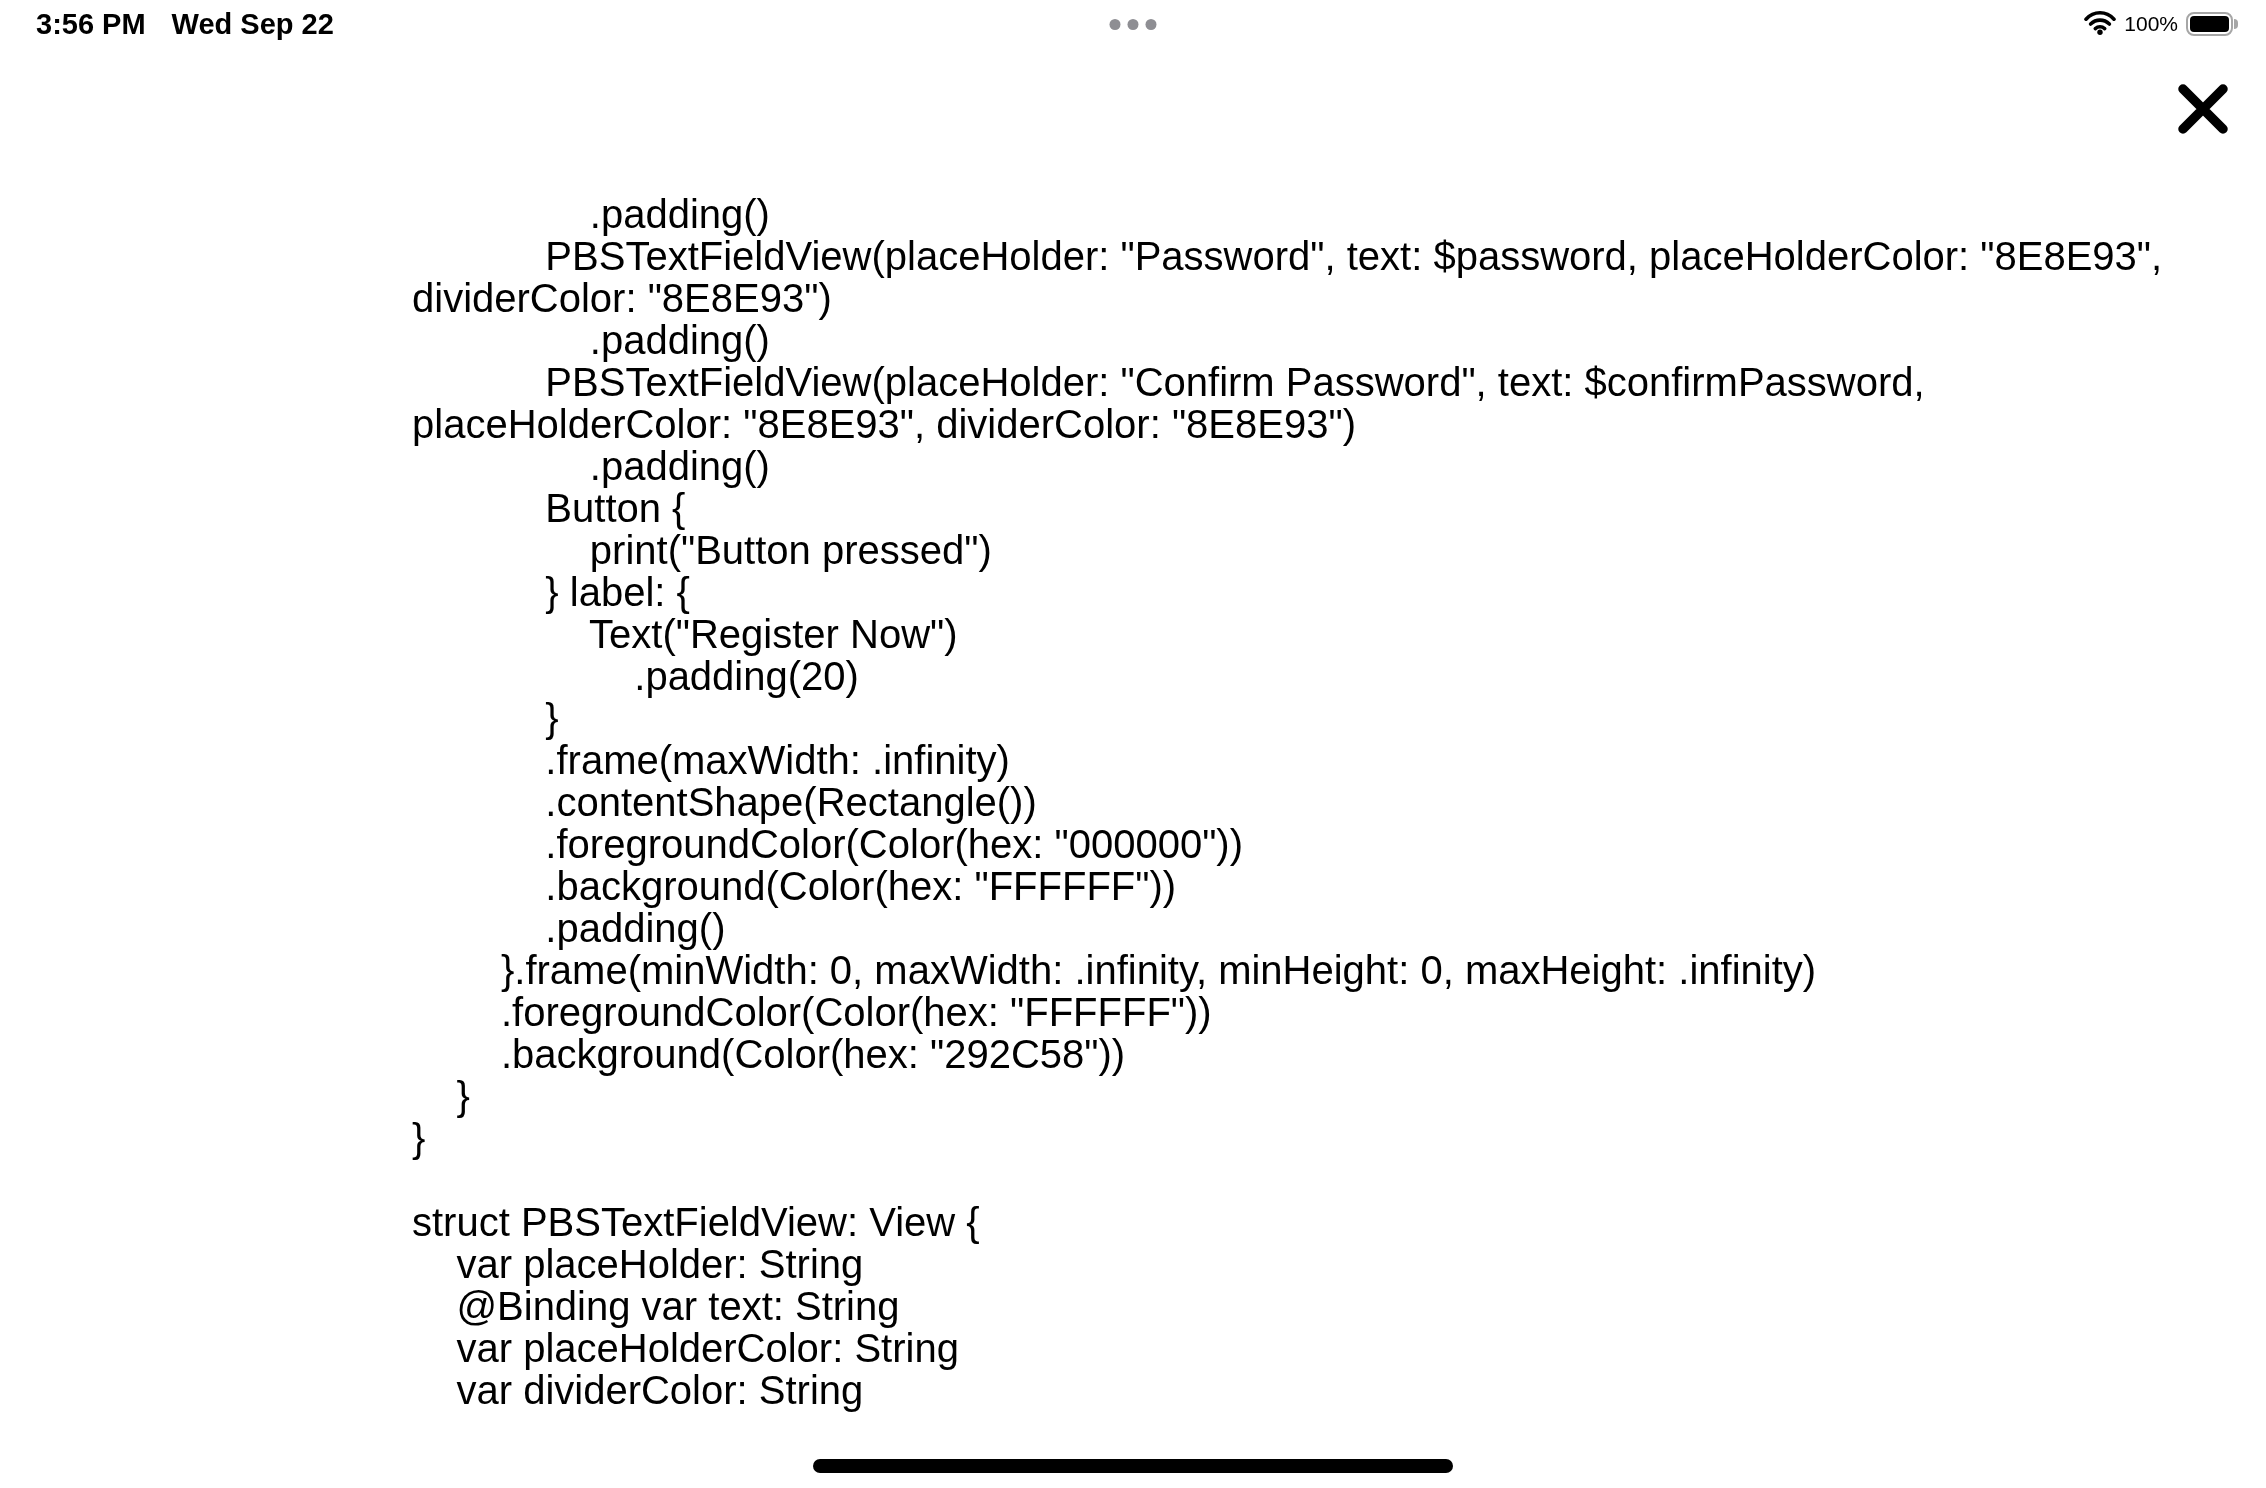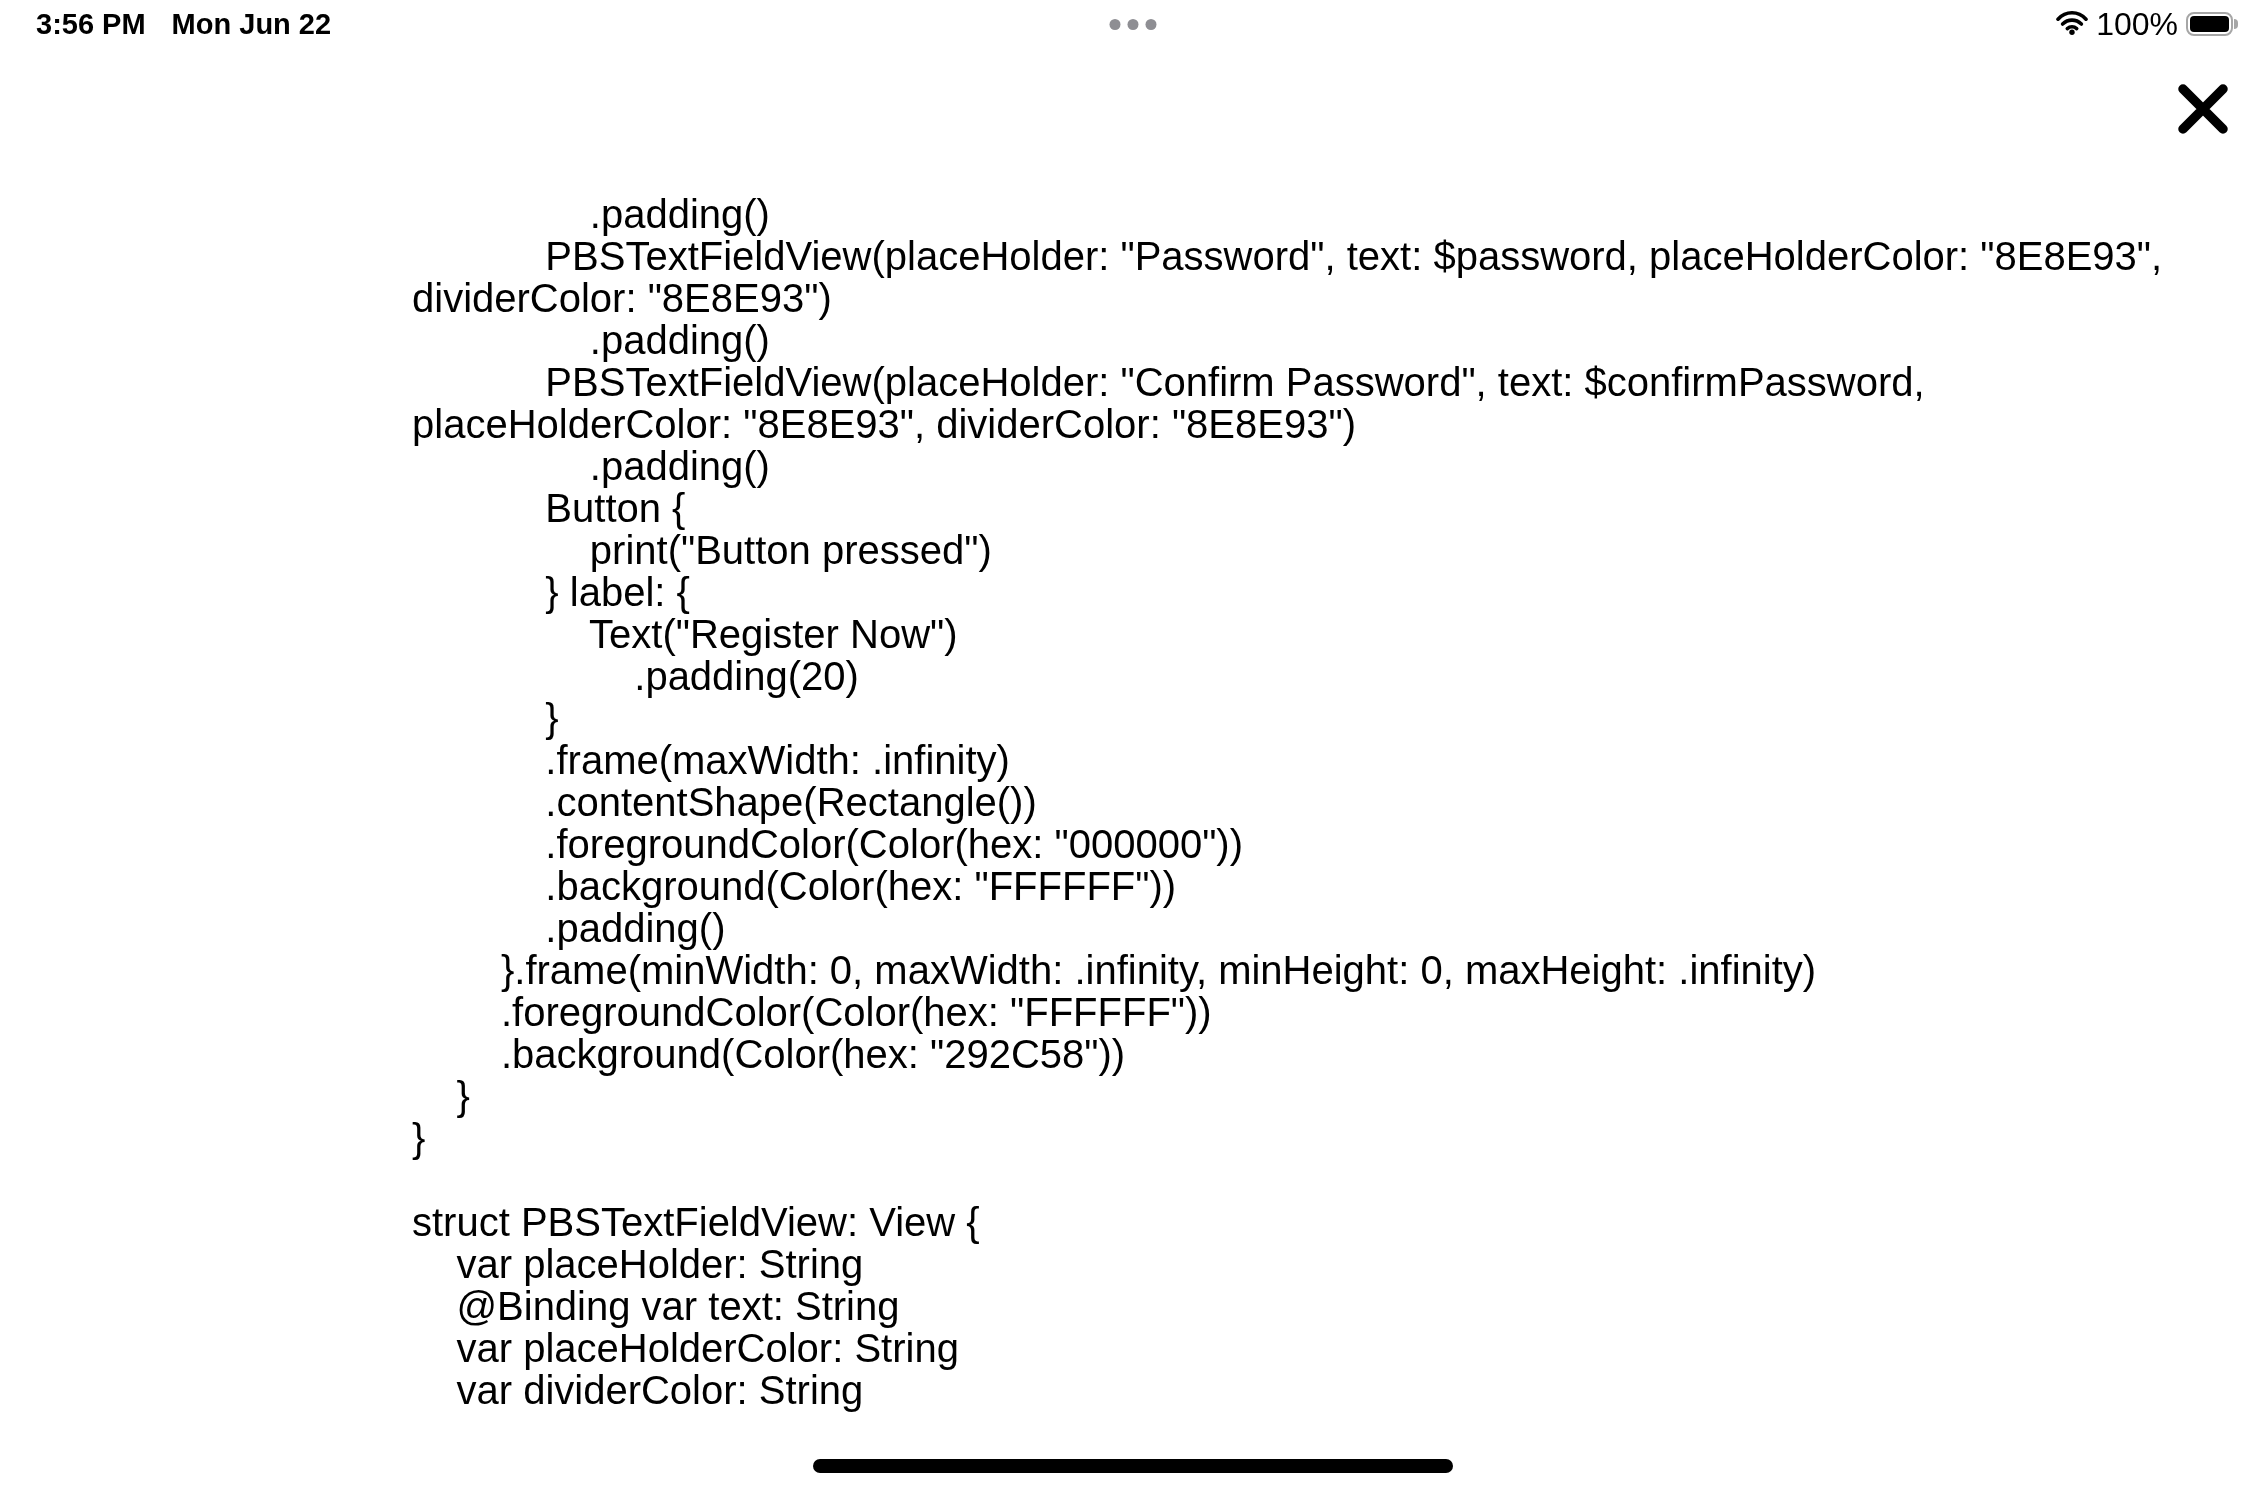--- a/index.html
+++ b/index.html
@@ -53,21 +53,21 @@
   }
   .status-right {
     position: absolute;
     right: 28px;
     top: 7px;
     display: flex;
     align-items: center;
     gap: 8px;
   }
   .status-right .percent {
-    font-size: 32px;
+    font-size: 21px;
     font-weight: 500;
     color: #000000;
     line-height: 34px;
   }
   .battery {
     position: relative;
     width: 47px;
     height: 24px;
     border: 2.5px solid #a6a6a6;
     border-radius: 8px;
@@ -138,21 +138,21 @@
   }
 </style>
 </head>
 <body>
 
 <div class="screen">
 
   <div class="status-bar">
     <div class="status-left">
       <span>3:56 PM</span>
-      <span>Mon Jun 22</span>
+      <span>Wed Sep 22</span>
     </div>
 
     <div class="status-center">
       <span class="dot"></span>
       <span class="dot"></span>
       <span class="dot"></span>
     </div>
 
     <div class="status-right">
       <span>

